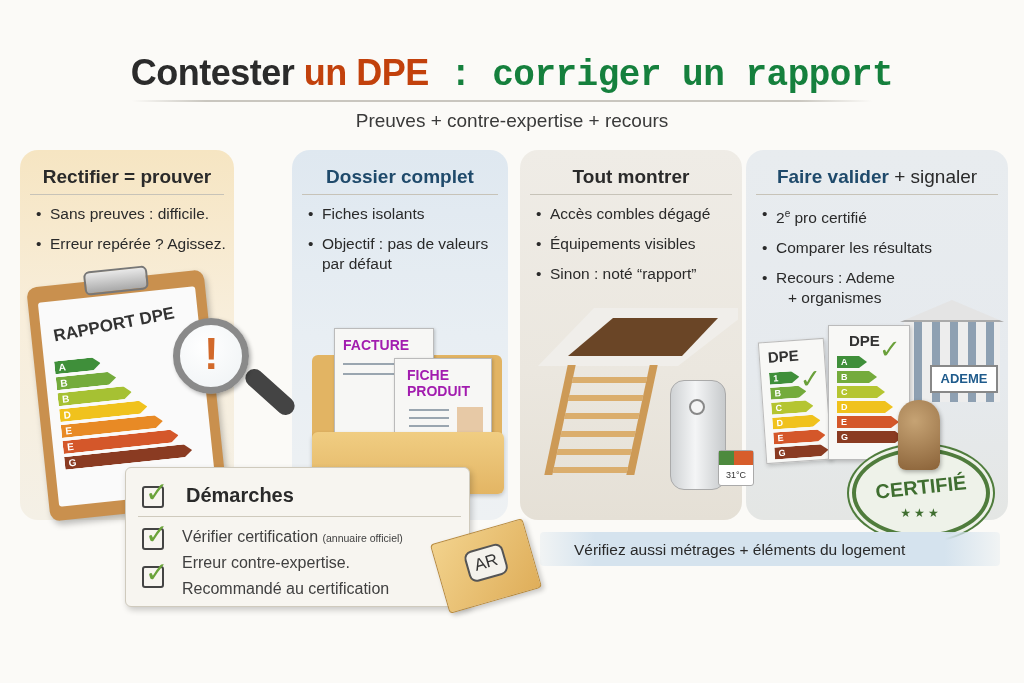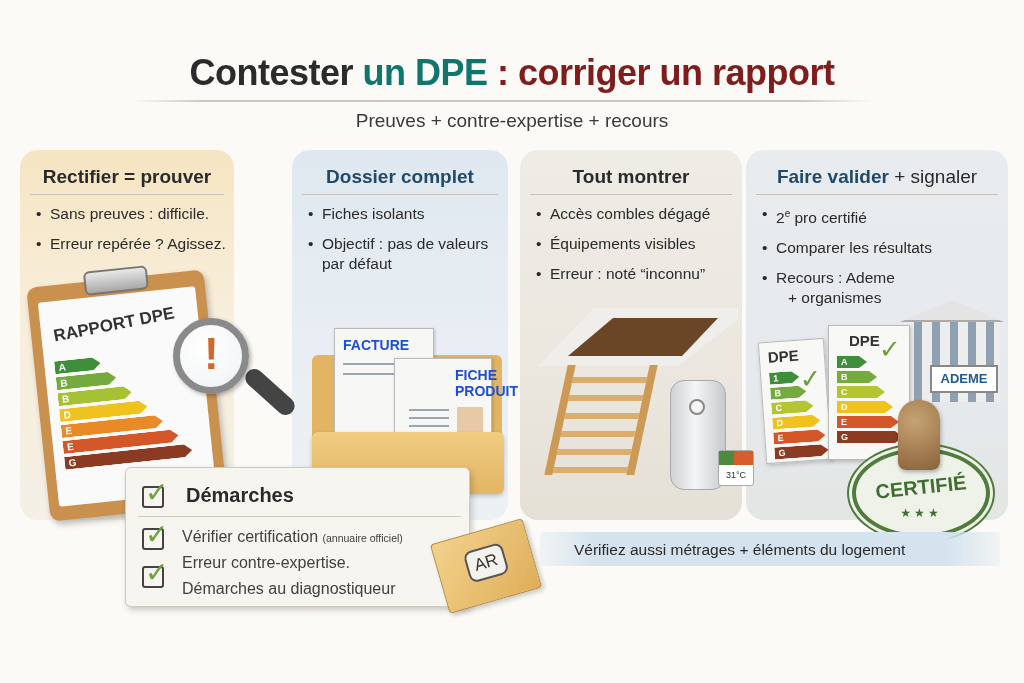--- a/index.html
+++ b/index.html
@@ -2,22 +2,22 @@
 <html><head>
 <meta charset="utf-8">
 <style>
   * { box-sizing: border-box; margin: 0; padding: 0; }
   html, body { width: 1024px; height: 683px; overflow: hidden; background: #fbfaf7; }
   body { font-family: "DejaVu Sans", sans-serif; color: #2a2a2a; position: relative; }
 
   .title { position: absolute; top: 52px; left: 0; width: 1024px; text-align: center;
     font-family: "Liberation Sans", sans-serif; font-weight: bold; font-size: 36px; letter-spacing: -0.5px; }
   .title .t1 { color: #2b2b2b; }
-  .title .t2 { color: #0f766e; }
-  .title .t3 { color: #7f1d1d; }
+  .title .t2 { color: #c2410c; }
+  .title .t3 { color: #15803d; font-family: Liberation Mono, monospace; }
   .title-rule { position: absolute; top: 100px; left: 132px; width: 740px; height: 2px; background: linear-gradient(90deg, transparent, #c9c6bf 10%, #c9c6bf 90%, transparent); }
   .subtitle { position: absolute; top: 110px; left: 0; width: 1024px; text-align: center;
     font-family: "Liberation Sans", sans-serif; font-size: 19px; color: #3a3a3a; }
 
   .col { position: absolute; top: 150px; height: 370px; border-radius: 18px; }
   .col.c1 { left: 20px; width: 214px; background: linear-gradient(180deg, #f6e5c2 0%, #f8eedb 45%, #f4f0e6 100%); }
   .col.c2 { left: 292px; width: 216px; background: linear-gradient(180deg, #dfe8f0 0%, #e8eef3 50%, #eef1f3 100%); }
   .col.c3 { left: 520px; width: 222px; background: linear-gradient(180deg, #efece6 0%, #ebe7df 60%, #e5e0d6 100%); }
   .col.c4 { left: 746px; width: 262px; background: linear-gradient(180deg, #e8ecef 0%, #e6eaee 60%, #e4e6e4 100%); }
 
@@ -47,21 +47,21 @@
 
   .magnifier { position: absolute; left: 173px; top: 318px; width: 76px; height: 76px; border-radius: 50%; border: 7px solid #8a8a8a; background: radial-gradient(circle at 40% 35%, #fff, #eef2f4); box-shadow: 2px 2px 4px rgba(0,0,0,.3); }
   .mag-excl { position: absolute; left: 24px; top: 4px; font-family: "Liberation Sans", sans-serif; font-weight: bold; font-size: 44px; color: #d2692a; }
   .mag-handle { position: absolute; left: 240px; top: 383px; width: 60px; height: 18px; background: #444; border-radius: 9px; transform: rotate(42deg); }
 
   
   .folder-back { position: absolute; left: 312px; top: 355px; width: 190px; height: 110px; background: #e2b463; border-radius: 6px; }
   .doc { position: absolute; background: #f7f7f5; border: 1px solid #bbb; box-shadow: 1px 1px 3px rgba(0,0,0,.2); }
   .doc-facture { left: 334px; top: 328px; width: 100px; height: 110px; }
   .doc-fiche { left: 394px; top: 358px; width: 98px; height: 88px; }
-  .doc-label { position: absolute; font-family: "Liberation Sans", sans-serif; font-weight: bold; color: #1d4ed8; font-size: 14px; line-height: 16px; }
+  .doc-label { position: absolute; font-family: "Liberation Sans", sans-serif; font-weight: bold; color: #a21caf; font-size: 14px; line-height: 16px; }
   .doc-line { position: absolute; height: 2px; background: #9aa6b0; }
   .folder-front { position: absolute; left: 312px; top: 432px; width: 192px; height: 62px; background: linear-gradient(#f0cd82, #e3b564); border-radius: 6px; box-shadow: 0 2px 4px rgba(0,0,0,.2); }
 
   
   .hatch { position: absolute; left: 538px; top: 308px; width: 200px; height: 58px; background: #f0eeea; clip-path: polygon(10% 100%, 0 100%, 28% 0, 100% 0, 100% 20%, 70% 100%); }
   .hatch-inner { position: absolute; left: 568px; top: 318px; width: 150px; height: 38px; background: #6a4526; clip-path: polygon(0 100%, 30% 0, 100% 0, 76% 100%); }
   .ladder { position: absolute; left: 556px; top: 365px; width: 90px; height: 110px; transform: skewX(-12deg); border-left: 8px solid #cd9a56; border-right: 8px solid #cd9a56; background: repeating-linear-gradient(180deg, transparent 0 12px, #dbae6d 12px 18px); }
   .boiler { position: absolute; left: 670px; top: 380px; width: 56px; height: 110px; background: linear-gradient(90deg, #cfd2d4, #f4f5f6 45%, #c7cacc); border-radius: 14px; border: 1px solid #aaa; }
   .gauge { position: absolute; left: 18px; top: 18px; width: 16px; height: 16px; border-radius: 50%; border: 2px solid #888; background: #f5f5f5; }
   .temp { position: absolute; left: 718px; top: 450px; width: 36px; height: 36px; background: #fff; border: 1px solid #aaa; border-radius: 3px; font-family: "Liberation Sans", sans-serif; font-size: 9px; text-align: center; color: #333; }
@@ -128,21 +128,21 @@
     <li>Objectif : pas de valeurs par défaut</li>
   </ul>
 </div>
 
 <div class="col c3">
   <div class="col-head dark">Tout montrer</div>
   <div class="col-rule"></div>
   <ul class="bullets">
     <li>Accès combles dégagé</li>
     <li>Équipements visibles</li>
-    <li>Erreur : noté “inconnu”</li>
+    <li>Sinon : noté “rapport”</li>
   </ul>
 </div>
 
 <div class="col c4">
   <div class="col-head blue"><span>Faire valider</span><span class="plus"> + signaler</span></div>
   <div class="col-rule"></div>
   <ul class="bullets">
     <li><span>2</span><sup>e</sup><span> pro certifié</span></li>
     <li>Comparer les résultats</li>
     <li class="two">Recours : Ademe</li>
@@ -170,21 +170,21 @@
   <span class="mag-excl">!</span>
 </div>
 
 <div class="folder-back"></div>
 <div class="doc doc-facture">
   <div class="doc-label" style="left:8px;top:8px;">FACTURE</div>
   <div class="doc-line" style="left:8px;top:34px;width:70px;"></div>
   <div class="doc-line" style="left:8px;top:44px;width:56px;"></div>
 </div>
 <div class="doc doc-fiche">
-  <div class="doc-label" style="left:12px;top:8px;margin-left:48px;"><span>FICHE</span><br><span>PRODUIT</span></div>
+  <div class="doc-label" style="left:12px;top:8px;"><span>FICHE</span><br><span>PRODUIT</span></div>
   <div class="doc-line" style="left:14px;top:50px;width:40px;"></div>
   <div class="doc-line" style="left:14px;top:58px;width:40px;"></div>
   <div class="doc-line" style="left:14px;top:66px;width:40px;"></div>
   <div style="position:absolute;left:62px;top:48px;width:26px;height:30px;background:#e7c9a6;"></div>
 </div>
 <div class="folder-front"></div>
 
 <div class="hatch"></div>
 <div class="hatch-inner"></div>
 <div class="ladder"></div>
@@ -237,18 +237,18 @@
 <div class="note-text">Vérifiez aussi métrages + éléments du logement</div>
 
 <div class="steps">
   <div class="cbx" style="left:16px;top:18px;"></div>
   <div class="steps-head">Démarches</div>
   <div class="steps-rule"></div>
   <div class="cbx" style="left:16px;top:60px;"></div>
   <div class="step-text" style="top:60px;"><span>Vérifier certification </span><small>(annuaire officiel)</small></div>
   <div class="cbx" style="left:16px;top:98px;"></div>
   <div class="step-text" style="top:86px;">Erreur contre-expertise.</div>
-  <div class="step-text" style="top:112px;">Démarches au diagnostiqueur</div>
+  <div class="step-text" style="top:112px;">Recommandé au certification</div>
 </div>
 
 <div class="envelope">
   <div class="env-ar">AR</div>
 </div>
 
 </body></html>

